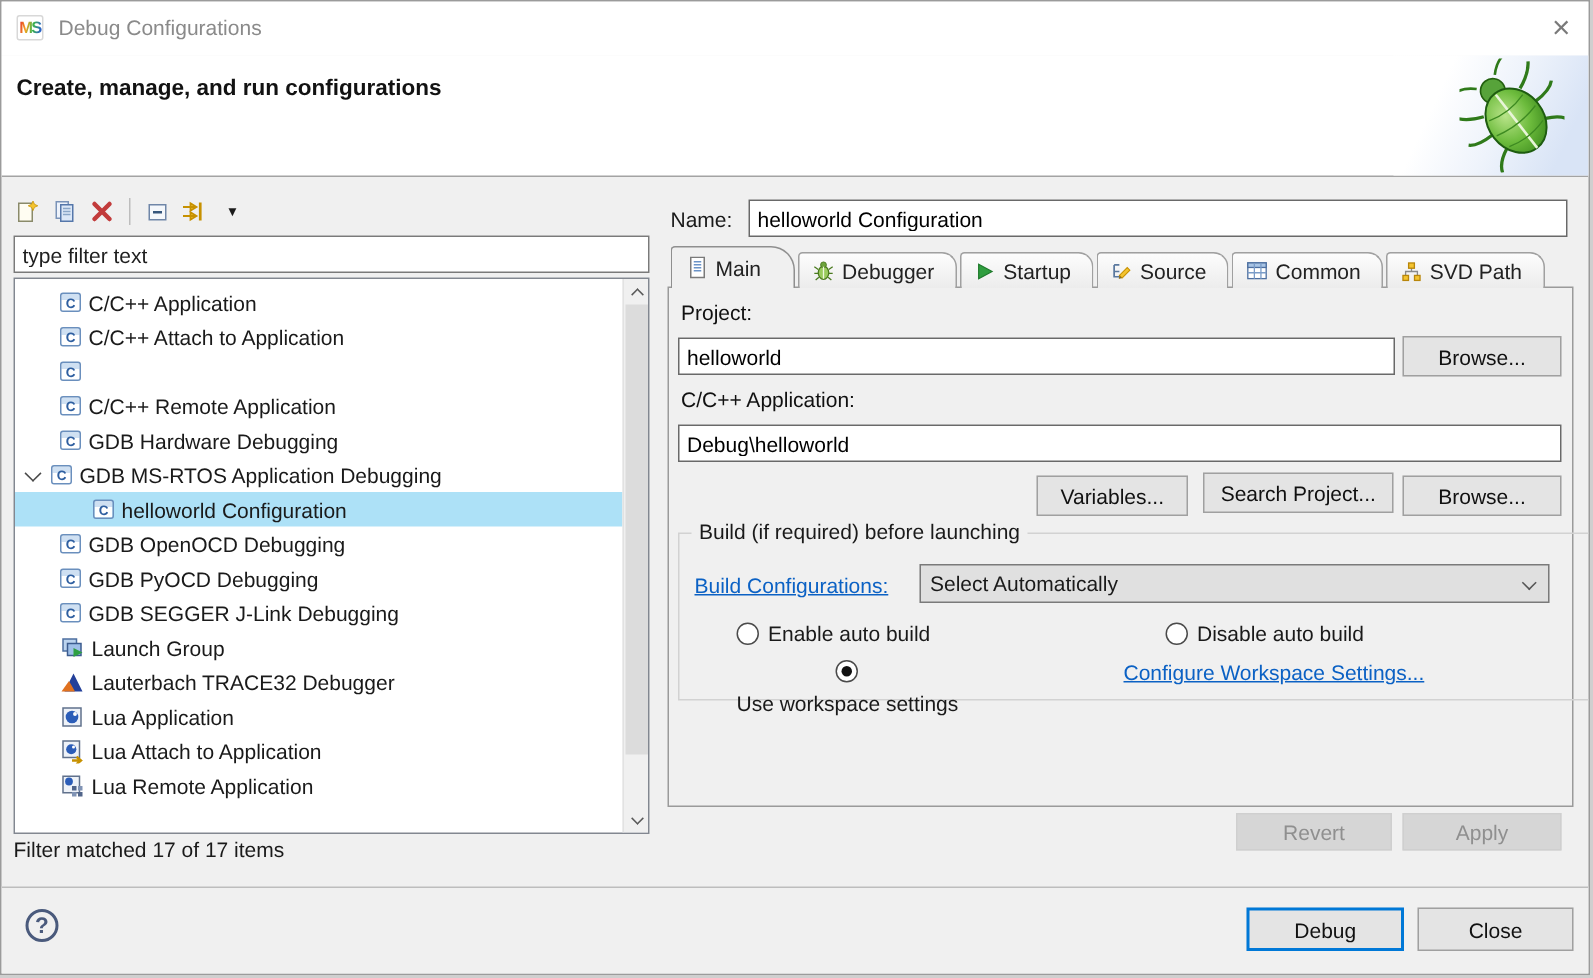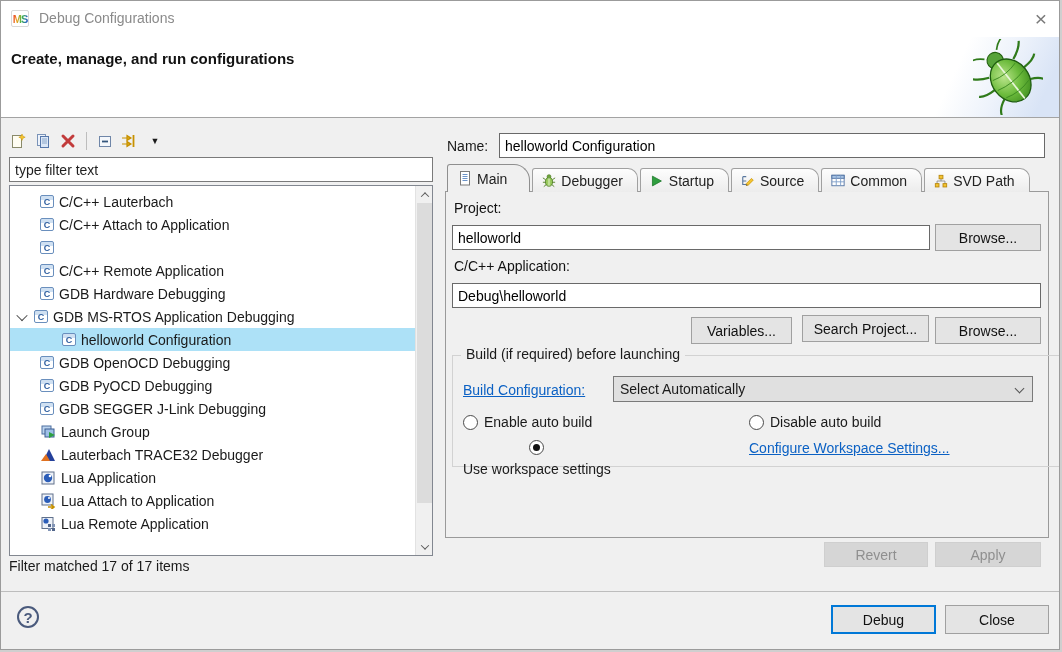--- a/index.html
+++ b/index.html
@@ -82,21 +82,21 @@
     font:14px "Liberation Sans",sans-serif;padding:0 5px;outline:none;}
   .btn{position:absolute;height:27px;background:#e4e4e4;border:1px solid #a0a0a0;
     font:14px "Liberation Sans",sans-serif;color:#111;display:flex;align-items:center;justify-content:center;}
   .group{position:absolute;left:6px;top:163px;width:712px;height:112px;border:1px solid #d2d2d2;}
   .legend{position:absolute;left:8px;top:-10px;background:#f0f0f0;padding:0 5px;font-size:14px;}
   .link{font-size:14px;color:#0b61c4;text-decoration:underline;position:absolute;}
   .combo{position:absolute;left:160px;top:20px;width:420px;height:26px;background:#e0e0e0;
     border:1px solid #7a7a7a;font-size:14px;display:flex;align-items:center;padding:0 24px 0 6px;}
   .combo .cchev{position:absolute;right:9px;top:8px;width:7px;height:7px;
     border-right:1.5px solid #555;border-bottom:1.5px solid #555;transform:rotate(45deg);}
-  .radio-row{position:absolute;display:flex;align-items:center;gap:6px;font-size:14px;}
+  .radio-row{position:absolute;display:flex;align-items:center;gap:6px;font-size:14px;margin-left:28px;}
   .radio{width:15px;height:15px;border:1px solid #4a4a4a;border-radius:50%;background:#fff;position:relative;flex:0 0 auto;}
   .radio.checked::after{content:"";position:absolute;left:3px;top:3px;width:7px;height:7px;border-radius:50%;background:#111;}
   .btn-disabled{position:absolute;height:25px;background:#d6d6d6;border:1px solid #cfcfcf;color:#8f8f8f;
     font:14px "Liberation Sans",sans-serif;display:flex;align-items:center;justify-content:center;}
   
   .footer{position:absolute;left:0;top:590px;right:0;height:60px;background:#f0f0f0;border-top:1px solid #bdbdbd;}
   .help{position:absolute;left:16px;top:14px;width:22px;height:22px;border:2px solid #4a5a7c;border-radius:50%;
     color:#4a5a7c;font-size:15px;font-weight:bold;display:flex;align-items:center;justify-content:center;}
   .fbtn{position:absolute;top:13px;height:29px;background:#e4e4e4;font:14px "Liberation Sans",sans-serif;color:#111;
     display:flex;align-items:center;justify-content:center;}
@@ -178,21 +178,21 @@
     </span>
     <span class="tool dd-arrow">▼</span>
   </div>
 
   <input class="filter-box" value="type filter text" style="">
 
   <div class="tree">
     <div class="tree-rows">
       <div class="trow">
           <span class="c-icon"></span>
-          <span class="tlabel">C/C++ Lauterbach</span>
+          <span class="tlabel">C/C++ Application</span>
         </div>
       <div class="trow">
           <span class="c-icon"></span>
           <span class="tlabel">C/C++ Attach to Application</span>
         </div>
       <div class="trow">
           <span class="c-icon"></span>
         </div>
       <div class="trow">
           <span class="c-icon"></span>
@@ -362,21 +362,21 @@
 
     <div class="flabel" style="left:8px;top:66px;">C/C++ Application:</div>
     <input class="tfield" style="left: 6px; top: 91px; width: 589px;" value="Debug\helloworld">
 
     <div class="btn" style="left:245px;top:125px;width:101px;">Variables...</div>
     <div class="btn" style="left:356px;top:123px;width:127px;">Search Project...</div>
     <div class="btn" style="left:489px;top:125px;width:106px;">Browse...</div>
 
     <div class="group">
       <div class="legend">Build (if required) before launching</div>
-      <a class="link" style="left:10px;top:26px;">Build Configuration:</a>
+      <a class="link" style="left:10px;top:26px;">Build Configurations:</a>
       <div class="combo">
         <span>Select Automatically</span>
         <span class="cchev"></span>
       </div>
       <div class="radio-row" style="left:10px;top:58px;">
         <span class="radio"></span>
         <span>Enable auto build</span>
       </div>
       <div class="radio-row" style="left:296px;top:58px;">
         <span class="radio"></span>

